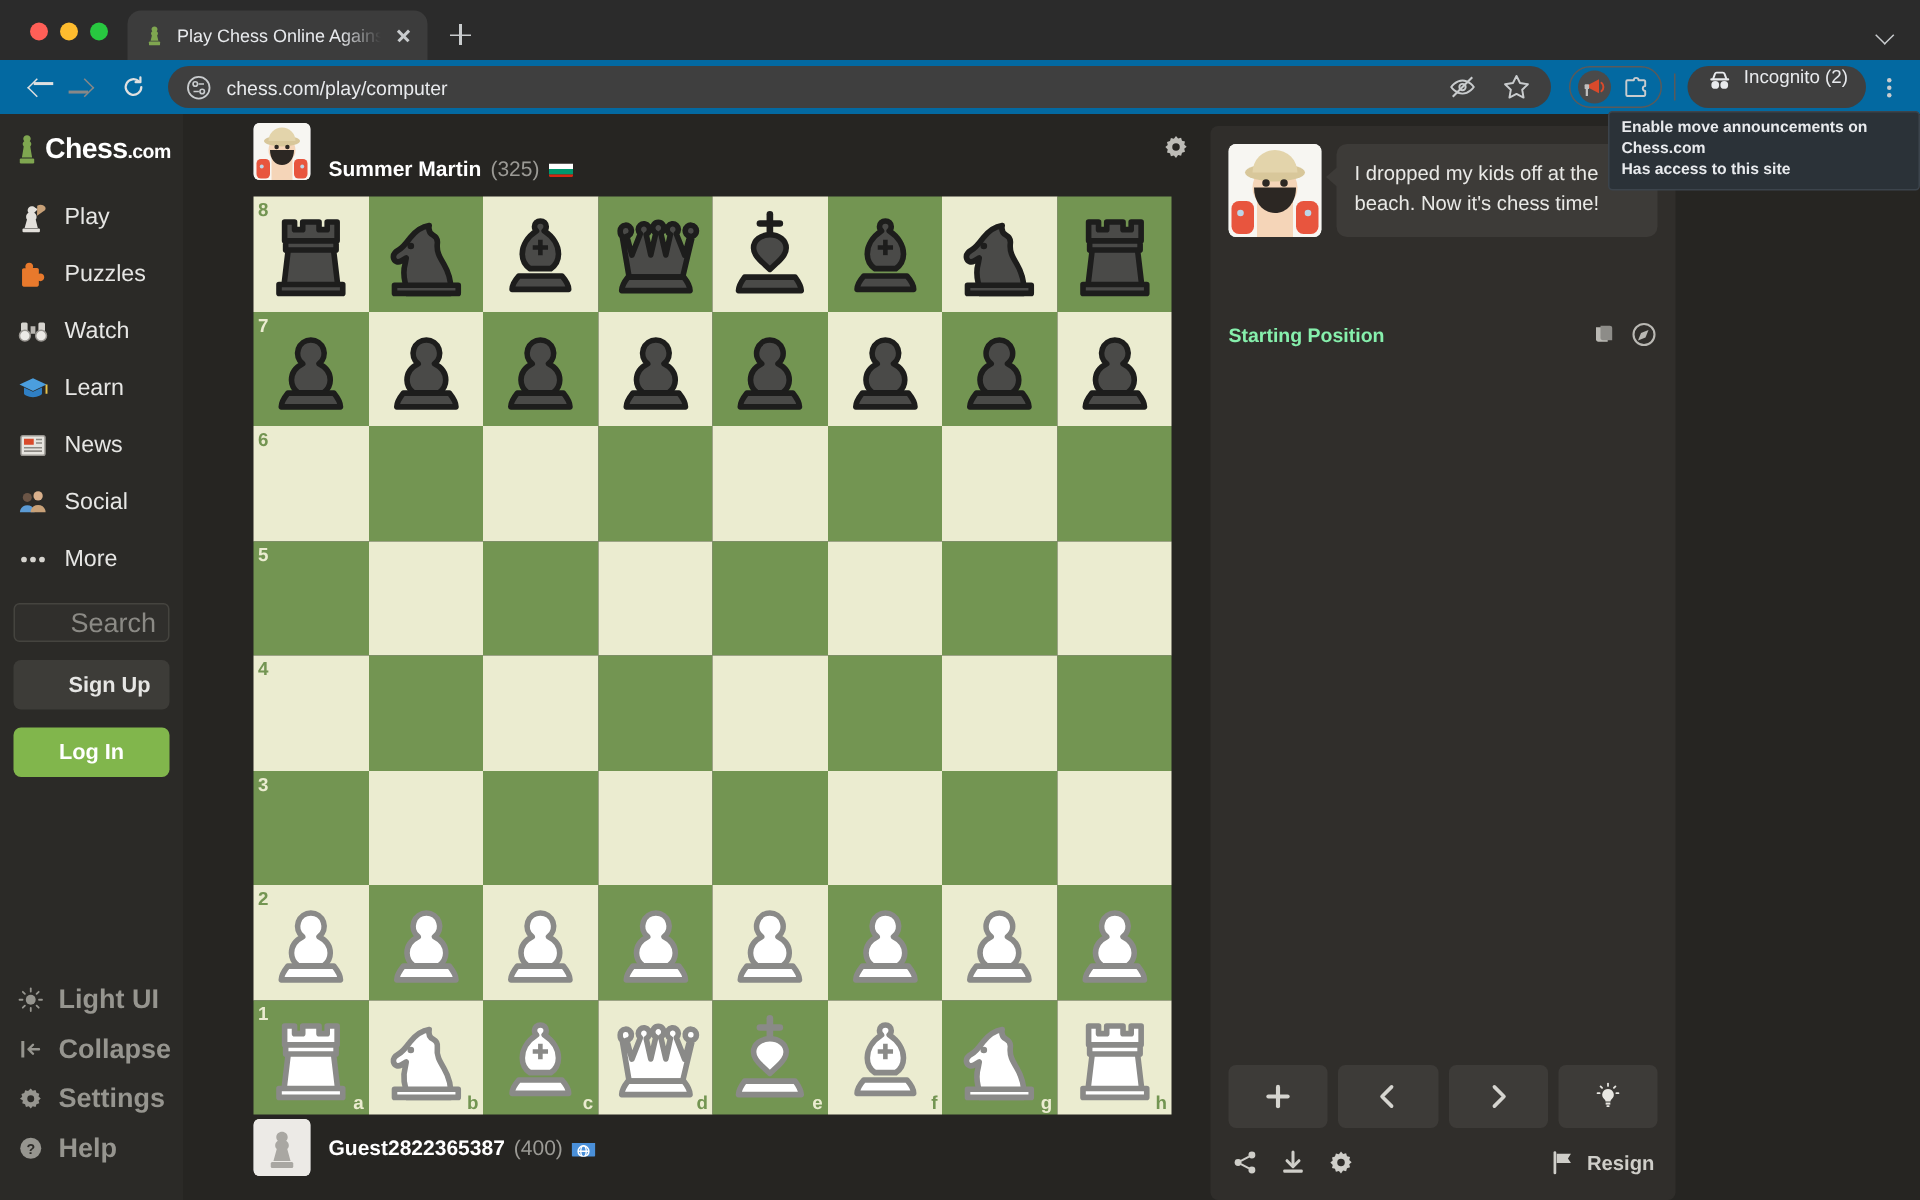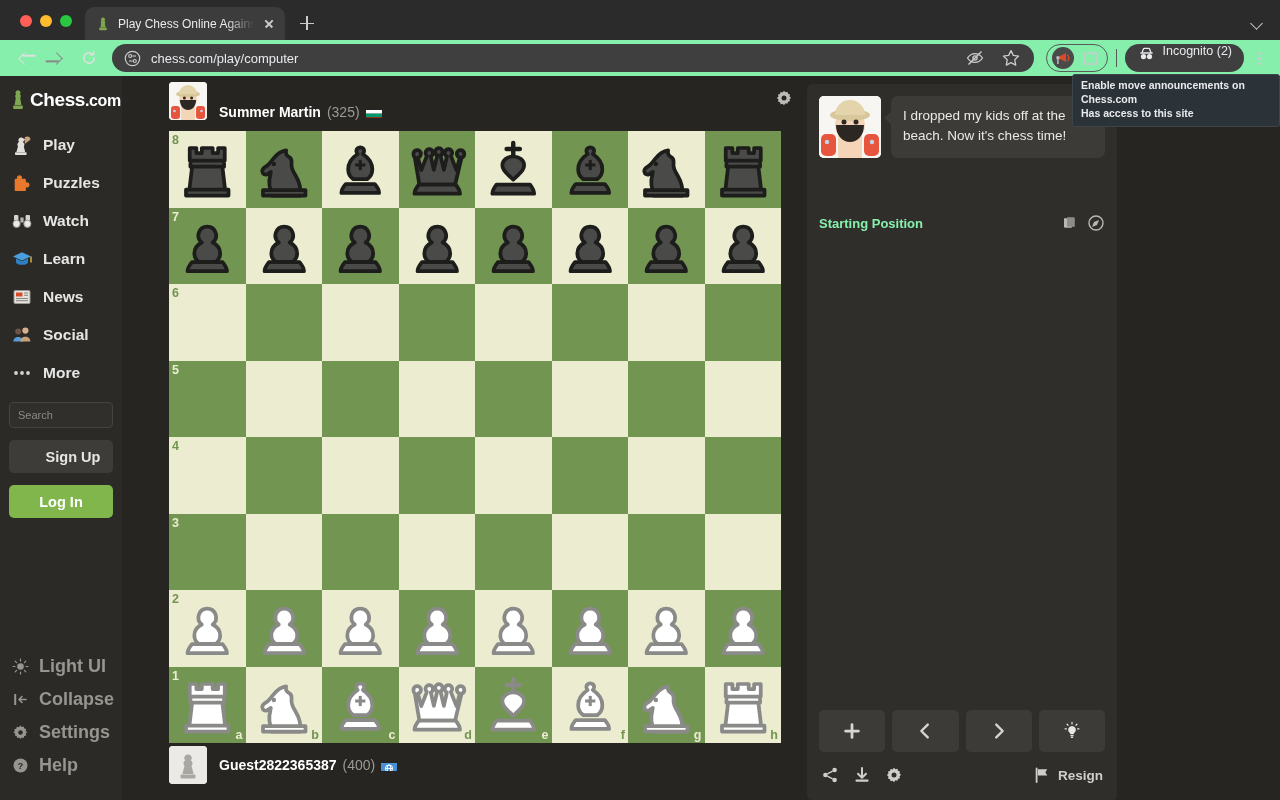--- a/index.html
+++ b/index.html
@@ -49,21 +49,21 @@
   .new-tab::after { left: 13.2px; top: 7px; width: 1.6px; height: 14px; }
   .tabstrip-right { margin-left: auto; padding: 0 10px 5px 0; }
   .chev-down { width: 26px; height: 26px; position: relative; }
   .chev-down::after {
     content: ''; position: absolute; left: 8px; top: 10px;
     width: 8px; height: 8px; border-right: 1.6px solid #c9ccce;
     border-bottom: 1.6px solid #c9ccce; transform: rotate(45deg);
   }
 
   .browser-toolbar {
-    height: 36px; background: #86efac; display: flex; align-items: center;
+    height: 36px; background: #0369a1; display: flex; align-items: center;
     padding: 0 10px; gap: 2px; position: relative;
   }
   .nav-btn { width: 30px; height: 30px; position: relative; flex: 0 0 30px; }
   .arrow-l, .arrow-r { position: absolute; left: 10px; top: 11px; width: 9px; height: 9px; }
   .arrow-l { border-left: 1.7px solid #e0e0e0; border-bottom: 1.7px solid #e0e0e0; transform: rotate(45deg); }
   .arrow-r { border-right: 1.7px solid #888; border-top: 1.7px solid #888; transform: rotate(45deg); }
   .arrow-l::after {
     content:''; position:absolute; left:0px; top:3.4px; width:13px; height:1.7px;
     background:#e0e0e0; transform: rotate(-45deg); transform-origin: left center;
   }
@@ -119,37 +119,37 @@
   .page { position: absolute; left: 0; top: 76px; width: 1280px; height: 724px; background: #262522; }
 
   
   .sidebar {
     position: absolute; left: 0; top: 0; width: 122px; height: 724px;
     background: #2b2a27; display: flex; flex-direction: column;
   }
   .logo { display: flex; align-items: center; gap: 2px; padding: 12px 0 8px 8px; }
   .logo-pawn { width: 20px; height: 24px; position: relative; flex: 0 0 20px; }
   .logo-text { font-size: 19px; font-weight: bold; color: #fff; letter-spacing: -0.4px; }
-  .logo-text span { font-size: 16px; font-weight: bold; }
+  .logo-text span { font-size: 13px; font-weight: bold; }
 
   .nav-list { padding-top: 6px; }
   .nav-item {
     display: flex; align-items: center; gap: 9px; padding: 7px 0 7px 10px; cursor: pointer;
   }
   .nav-icon { width: 24px; height: 24px; flex: 0 0 24px; position: relative; }
-  .nav-label { font-size: 15.5px; font-weight: bold; color: #e6e6e4; }
+  .nav-label { font-size: 15.5px; font-weight: normal; color: #e6e6e4; }
 
   .search-box {
     margin: 10px 9px 0 9px; height: 26px; background: #302f2c;
     border: 1px solid #45443f; border-radius: 4px;
     display: flex; align-items: center; padding: 0 8px;
   }
   .search-box input {
     background: transparent; border: 0; outline: 0; width: 100%;
-    font-size: 11px; color: #e6e6e4; font-family: "Liberation Sans", sans-serif;
+    font-size: 18px; color: #e6e6e4; font-family: "Liberation Sans", sans-serif; text-align: right;
   }
   .search-box input::placeholder { color: #8b8a85; }
 
   .btn-signup, .btn-login {
     margin: 12px 9px 0 9px; height: 33px; border-radius: 5px;
     display: flex; align-items: center; justify-content: center;
     font-size: 14.5px; font-weight: bold; cursor: pointer;
   }
   .btn-signup { background: #3d3c38; color: #e6e6e4; padding-left: 24px; }
   .btn-login { background: #81b64c; color: #fff; }

